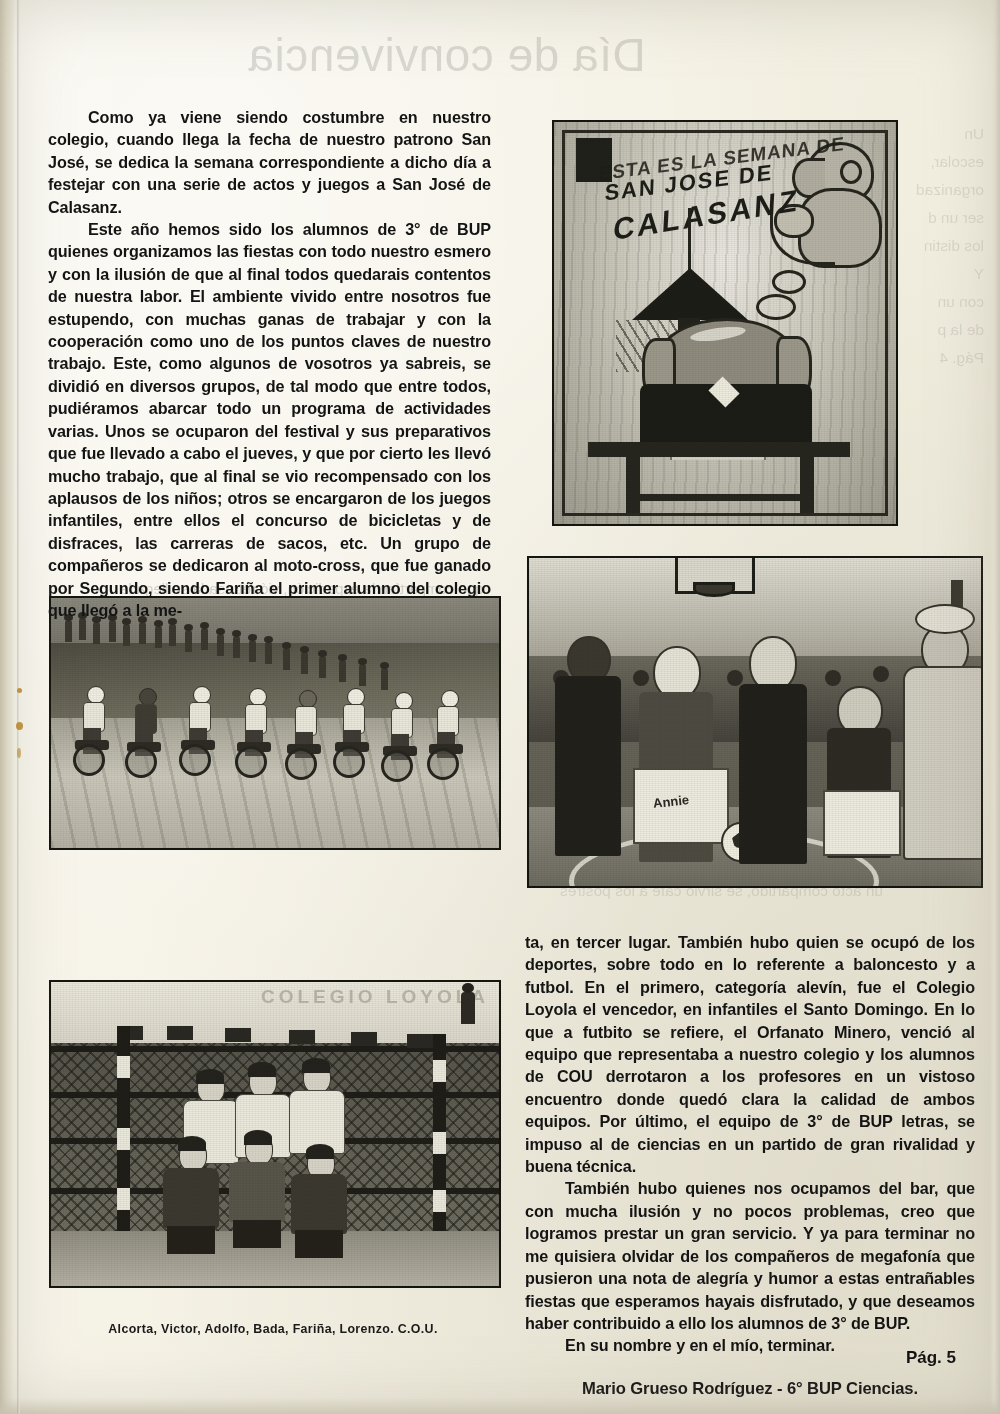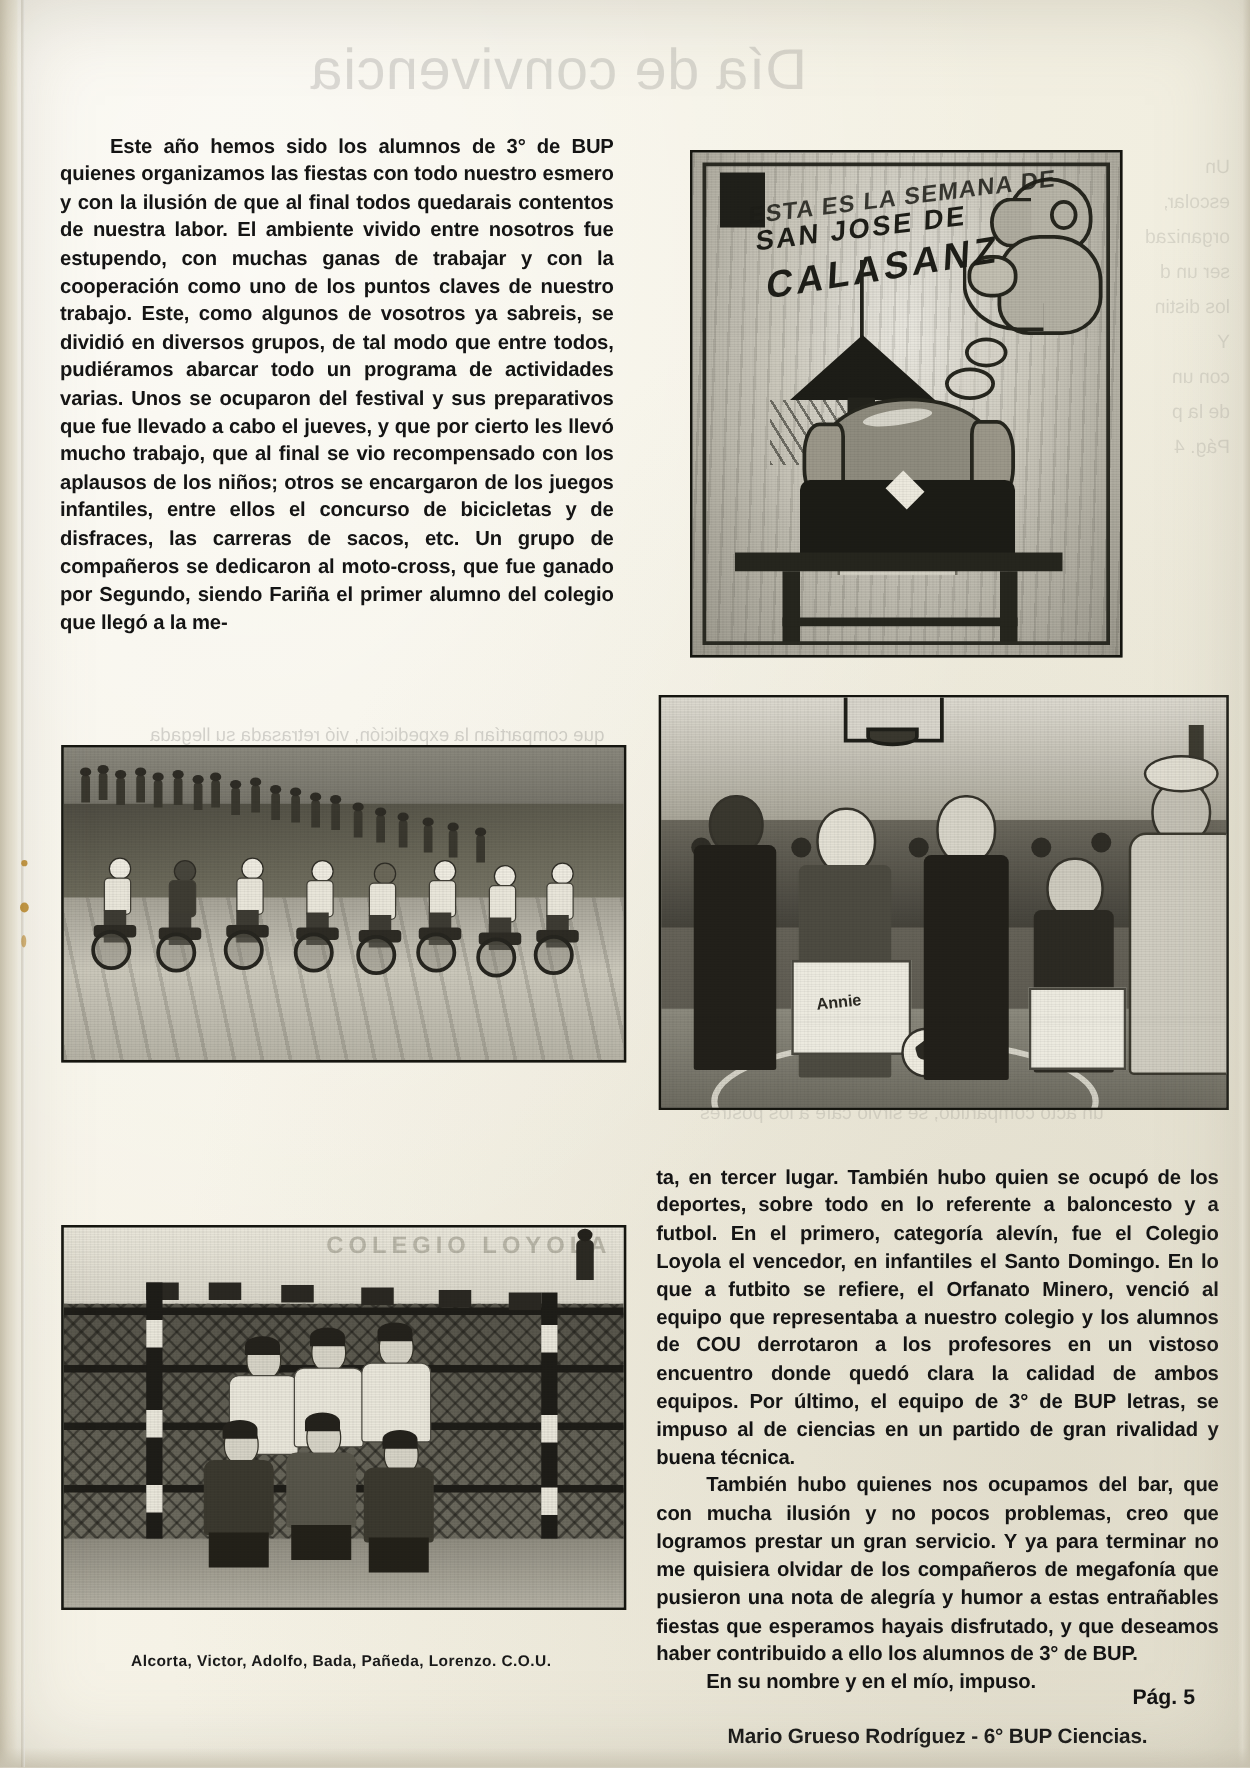--- a/index.html
+++ b/index.html
@@ -357,27 +357,28 @@
   <div class="bleed bleed-mid-left">que compartían la expedición, vió retrasada su llegada
 Fármacos a causa de una avería, con los
 siguientes trastornos a las familias
 la Secretaría de
 ser su reco</div>
   <div class="bleed bleed-mid-right">un acto compartido, se sirvió café a los postres</div>
   <div class="bleed bleed-low-left">COLEGIO LOYOLA</div>
 
 
   <div class="col-left">
+    <p class="body-p">Como ya viene siendo costumbre en nuestro colegio, cuando llega la fecha de nuestro patrono San José, se dedica la semana correspondiente a dicho día a festejar con una serie de actos y juegos a San José de Calasanz.</p>
     <p class="body-p">Este año hemos sido los alumnos de 3° de BUP quienes organizamos las fiestas con todo nuestro esmero y con la ilusión de que al final todos quedarais contentos de nuestra labor. El ambiente vivido entre nosotros fue estupendo, con muchas ganas de trabajar y con la cooperación como uno de los puntos claves de nuestro trabajo. Este, como algunos de vosotros ya sabreis, se dividió en diversos grupos, de tal modo que entre todos, pudiéramos abarcar todo un programa de actividades varias. Unos se ocuparon del festival y sus preparativos que fue llevado a cabo el jueves, y que por cierto les llevó mucho trabajo, que al final se vio recompensado con los aplausos de los niños; otros se encargaron de los juegos infantiles, entre ellos el concurso de bicicletas y de disfraces, las carreras de sacos, etc. Un grupo de compañeros se dedicaron al moto-cross, que fue ganado por Segundo, siendo Fariña el primer alumno del colegio que llegó a la me-</p>
   </div>
 
   <div class="col-right-text">
     <p class="body-p no-indent">ta, en tercer lugar. También hubo quien se ocupó de los deportes, sobre todo en lo referente a baloncesto y a futbol. En el primero, categoría alevín, fue el Colegio Loyola el vencedor, en infantiles el Santo Domingo. En lo que a futbito se refiere, el Orfanato Minero, venció al equipo que representaba a nuestro colegio y los alumnos de COU derrotaron a los profesores en un vistoso encuentro donde quedó clara la calidad de ambos equipos. Por último, el equipo de 3° de BUP letras, se impuso al de ciencias en un partido de gran rivalidad y buena técnica.</p>
     <p class="body-p">También hubo quienes nos ocupamos del bar, que con mucha ilusión y no pocos problemas, creo que logramos prestar un gran servicio. Y ya para terminar no me quisiera olvidar de los compañeros de megafonía que pusieron una nota de alegría y humor a estas entrañables fiestas que esperamos hayais disfrutado, y que deseamos haber contribuido a ello los alumnos de 3° de BUP.</p>
-    <p class="body-p last-line">En su nombre y en el mío, impuso.</p>
+    <p class="body-p last-line">En su nombre y en el mío, terminar.</p>
     <p class="signature">Mario Grueso Rodríguez - 6° BUP Ciencias.</p>
   </div>
 
   <div class="folio">Pág. 5</div>
 
   <div class="photo" id="photo-poster">
     <div class="poster-bg"></div>
     <div class="poster-streaks"></div>
 
     <div class="floating-figure">
@@ -615,21 +616,21 @@
     <div class="player" style="left:240px; top:166px;">
       <div class="pl-head" style="left:16px; top:0;"></div>
       <div class="pl-hair" style="left:15px; top:-4px;"></div>
       <div class="pl-shirt-d" style="left:0; top:26px;"></div>
       <div class="pl-shorts" style="left:4px; top:82px;"></div>
     </div>
 
     <div class="grain"></div>
   </div>
 
-  <div class="caption">Alcorta, Victor, Adolfo, Bada, Pañeda, Lorenzo.  C.O.U.</div>
+  <div class="caption">Alcorta, Victor, Adolfo, Bada, Fariña, Lorenzo.  C.O.U.</div>
 
   <div class="edge-left"></div>
   <div class="edge-right"></div>
   <div class="edge-bottom"></div>
   <div class="fold"></div>
   <div class="spot s1"></div>
   <div class="spot s2"></div>
   <div class="spot s3"></div>
 
   <div class="vignette"></div>

